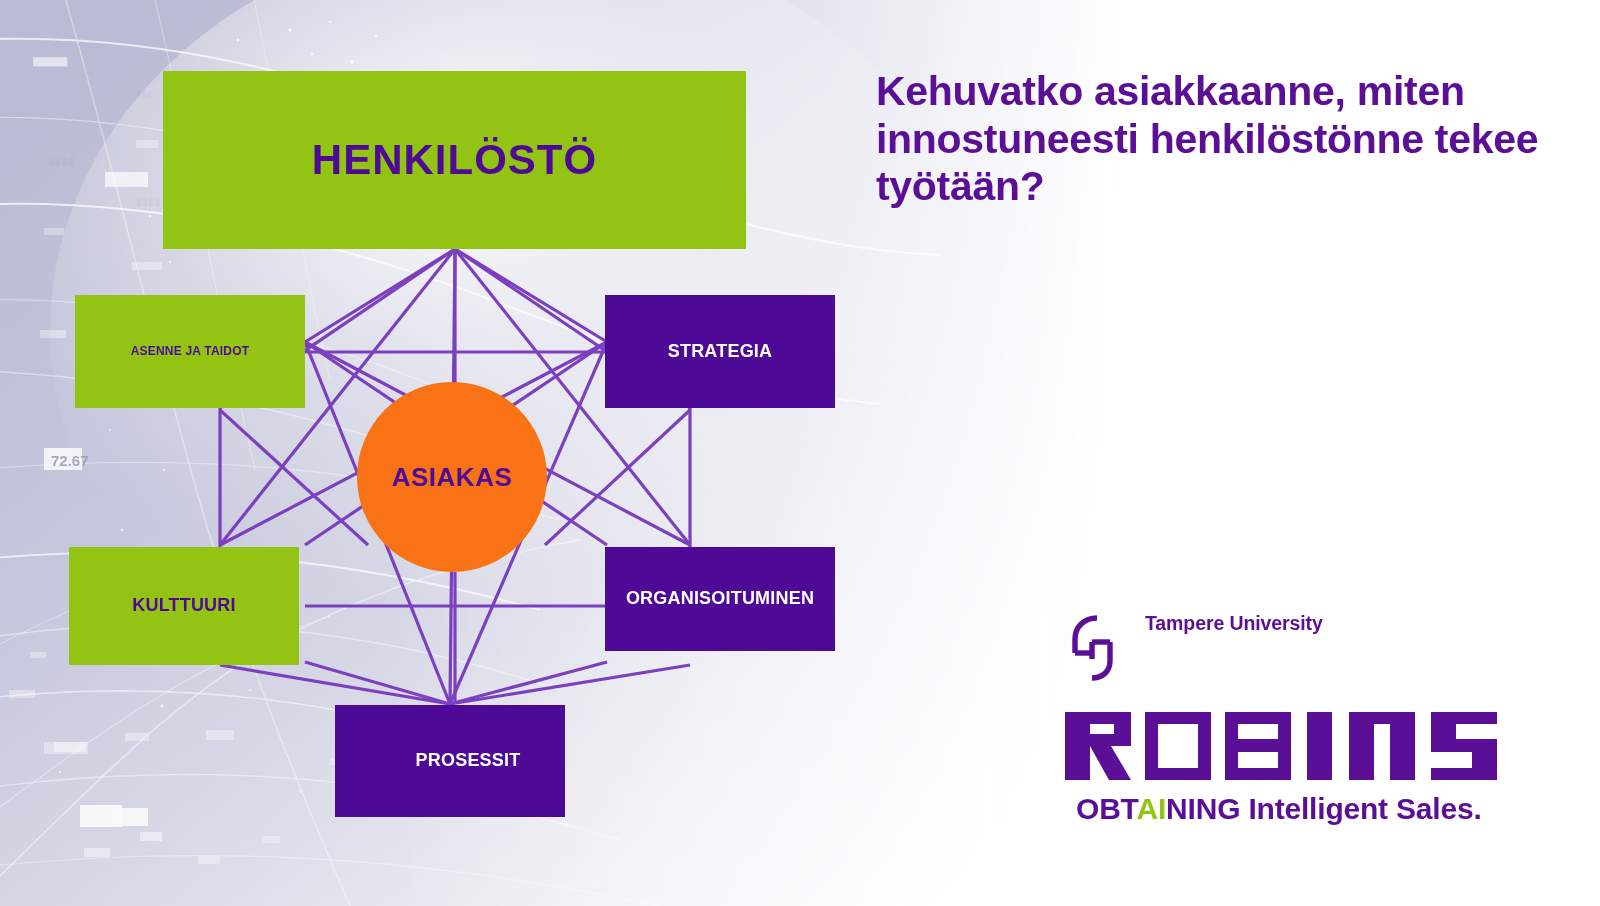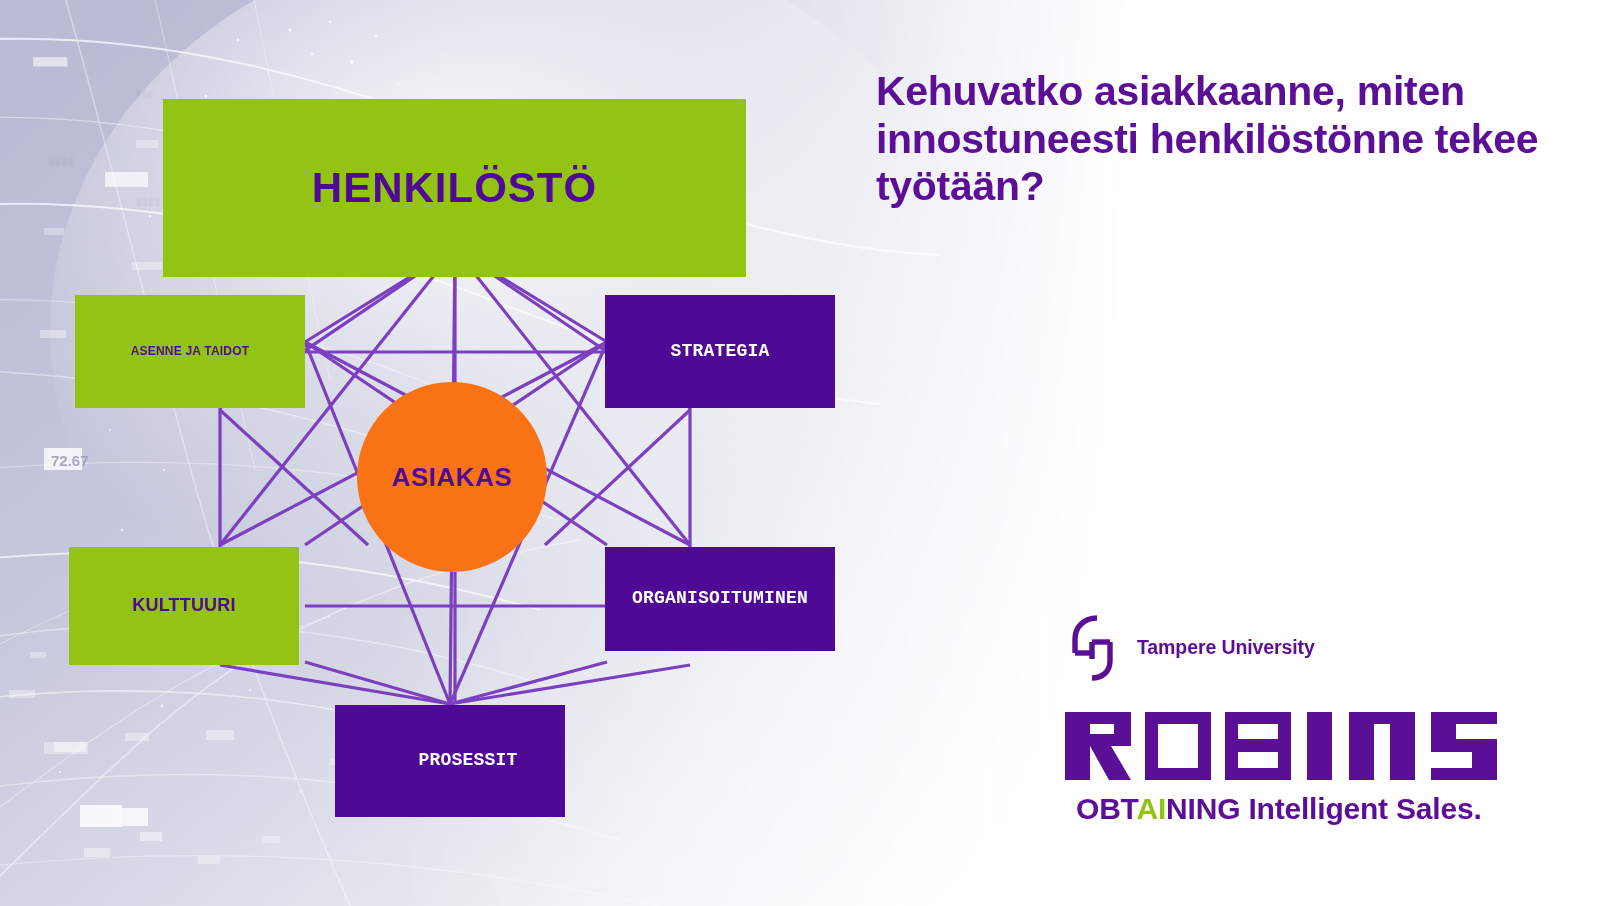--- a/index.html
+++ b/index.html
@@ -30,29 +30,29 @@
     z-index:3;
   }
   .node-label {
     font-weight:bold;
     letter-spacing:.2px;
     line-height:1.1;
     white-space:nowrap;
   }
   .node.green { background:#93C413; }
   .node.green .node-label { color:#4E0A96; }
-  .node.purple { background:#4E0A96;font-family:Liberation Mono, monospace; }
+  .node.purple { background:#4E0A96; }
   .node.purple .node-label { color:#ffffff; }
   .node.circle {
     background:#f97316;
     border-radius:50%;
   }
   .node.circle .node-label { color:#4E0A96; }
 
-  #node-henkilosto { left:163px; top:71px; width:583px; height:178px;margin-top:28px; }
+  #node-henkilosto { left:163px; top:71px; width:583px; height:178px; }
   #node-henkilosto .node-label { font-size:42px; letter-spacing:1px; }
 
   #node-asenne { left:75px; top:295px; width:230px; height:113px; }
   #node-asenne .node-label { font-size:12px; }
 
   #node-strategia { left:605px; top:295px; width:230px; height:113px; }
   #node-strategia .node-label { font-size:18px; }
 
   #node-kulttuuri { left:69px; top:547px; width:230px; height:118px;text-align:center; }
   #node-kulttuuri .node-label { font-size:18px; }
@@ -75,21 +75,21 @@
     position:absolute; left:16px; top:68px; width:700px;
     color:#5B0E96;
     font-size:41px; font-weight:bold; line-height:1.16;
     letter-spacing:-.3px;
   }
 
   #brand-block {
     position:absolute; left:205px; top:612px; width:520px;
   }
 
-  #tu-logo { display:flex; align-items:center; gap:6px; }
+  #tu-logo { display:flex; gap:14px; }
   #tu-mark { width:66px; height:70px; flex:0 0 auto; }
   #tu-names { color:#5B0E96; }
   #tu-names div {
     font-size:19.5px; font-weight:bold; line-height:1.17;
     letter-spacing:-.1px; white-space:nowrap;
   }
 
   #robins-mark { margin-top:30px; width:460px; height:68px; display:block; }
 
   #tagline {

